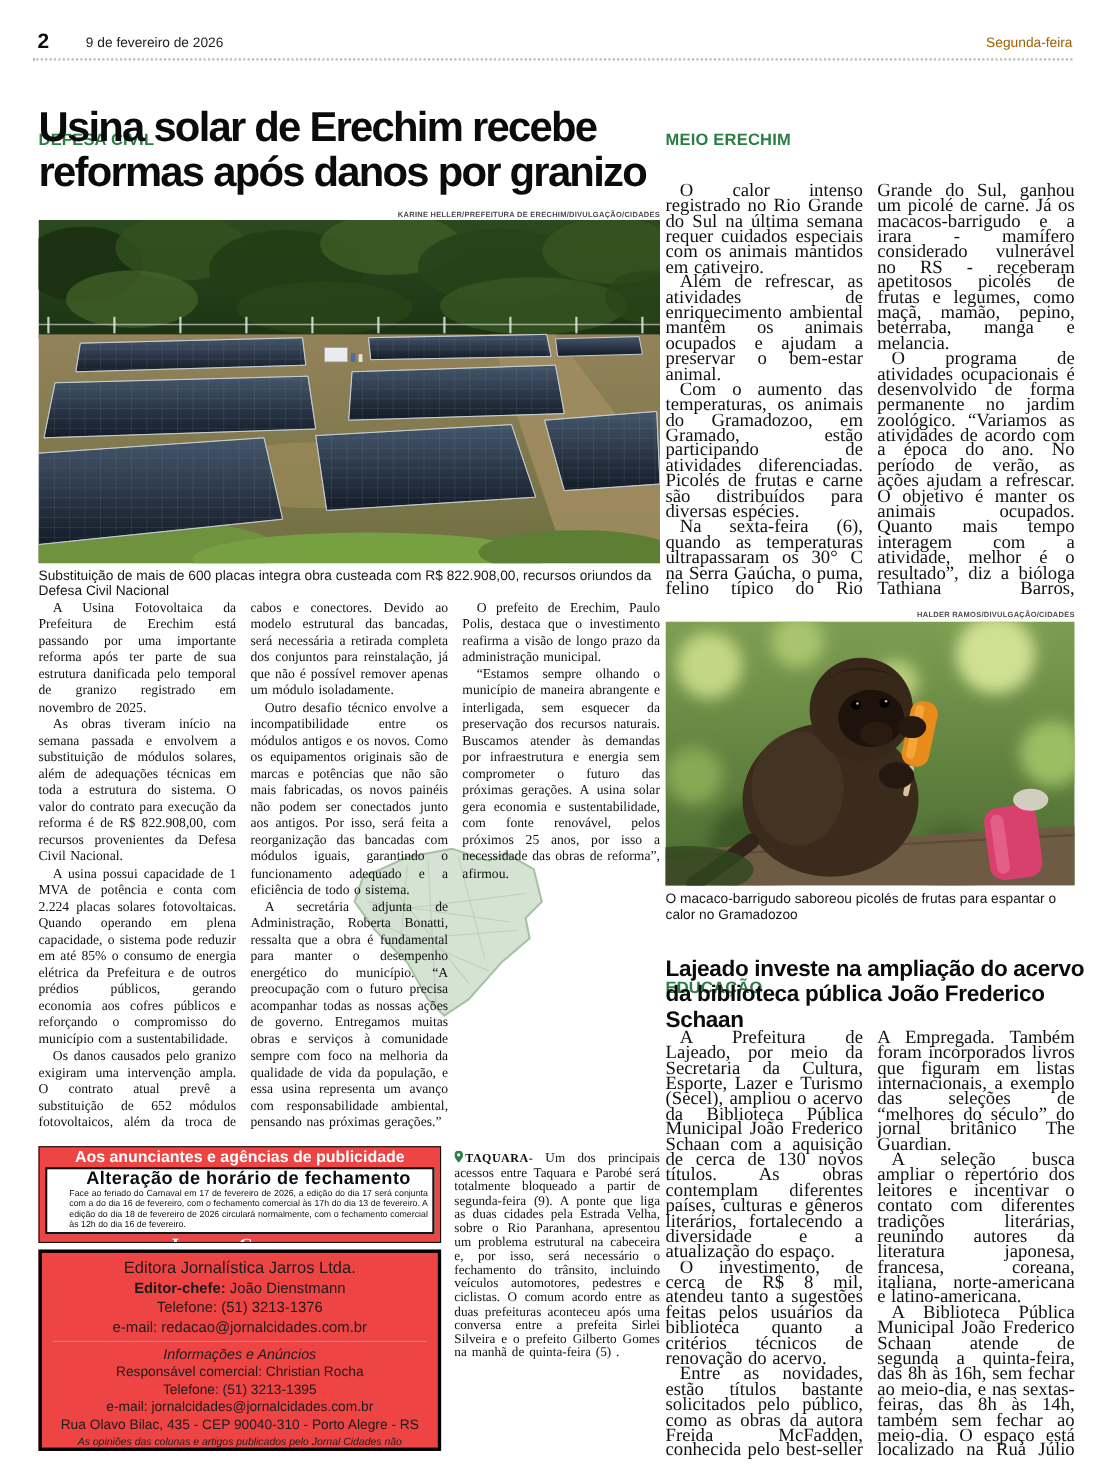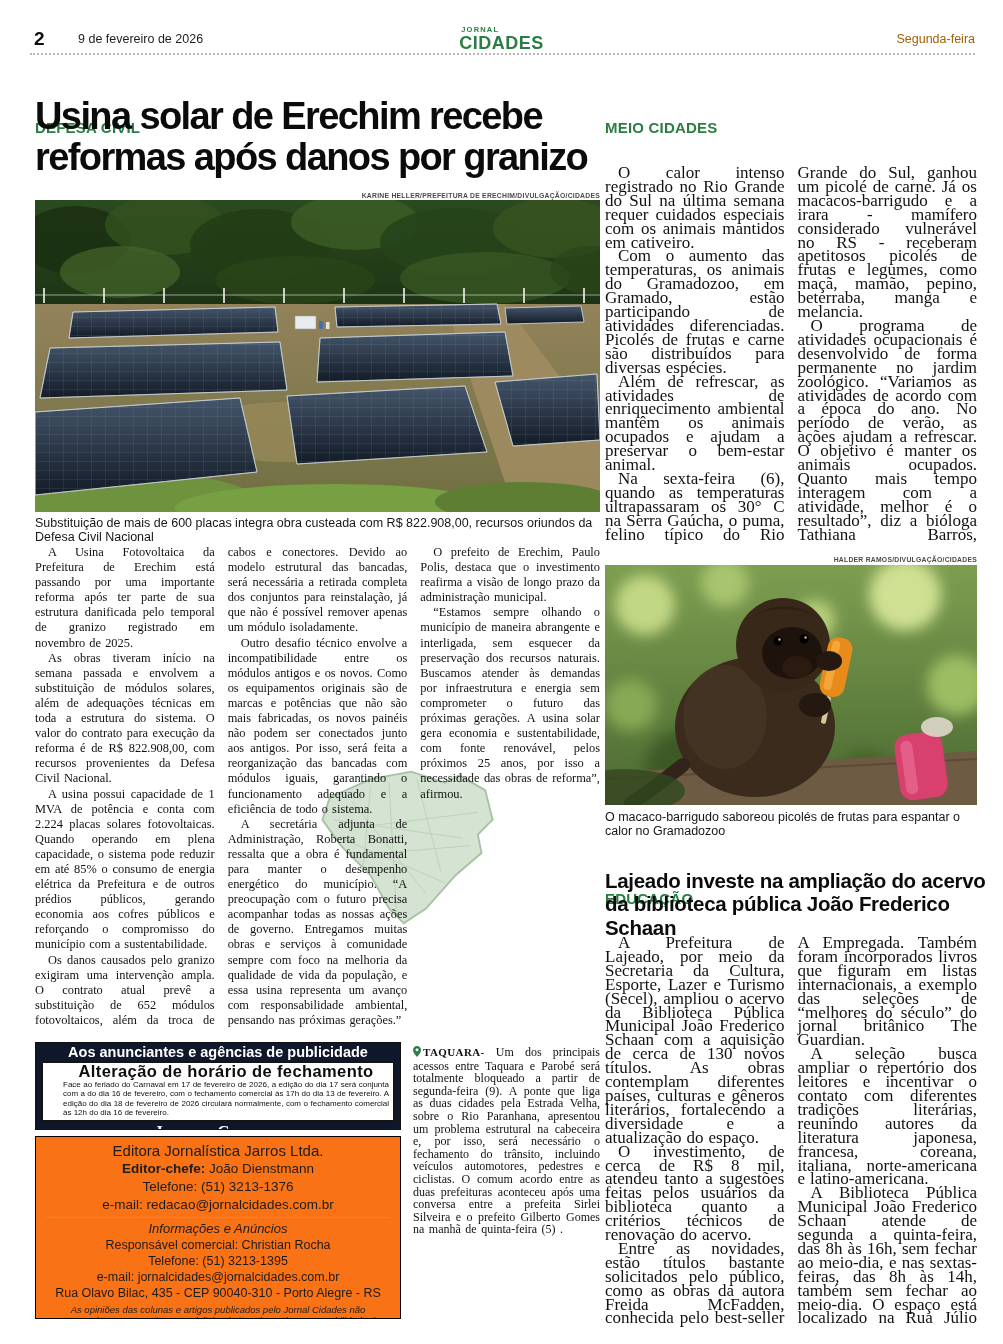--- a/index.html
+++ b/index.html
@@ -32,55 +32,49 @@
 
   
   .brief{font-size:12px;line-height:12.6px;text-align:justify;word-spacing:1.5px;overflow:hidden;hyphens:none;}
   .brief-label{font:bold 11px "Liberation Serif",serif;letter-spacing:.4px;}
   .pin{display:inline-block;vertical-align:-1px;margin-right:2px;}
 
   
   .photo{display:block;}
 
   
-  .ad-box{left:35px;top:1042px;width:366px;height:88px;background:#0f172a;border:1px solid #101010;box-sizing:border-box;overflow:hidden;}
+  .ad-box{left:35px;top:1042px;width:366px;height:88px;background:#ef4444;border:1px solid #101010;box-sizing:border-box;overflow:hidden;}
   .ad-header{font:bold 14.5px "Liberation Sans",sans-serif;color:#fff;text-align:center;margin-top:1px;}
   .ad-inner{margin:1px 5px 0 5px;background:#fff;border:2px solid #141414;padding:0 4px 2px 20px;}
   .ad-title{font:bold 16.5px "Liberation Sans",sans-serif;color:#0d0d0d;text-align:center;letter-spacing:.4px;line-height:17px;}
   .ad-body{font:8px/9.4px "Liberation Sans",sans-serif;color:#101010;text-align:justify;}
   .ad-logo{font:bold 17px "Liberation Serif",serif;font-variant:small-caps;color:#fff;text-align:center;letter-spacing:1px;line-height:17px;margin-top:1px;}
 
   
-  .contact-box{left:35px;top:1136px;width:366px;height:183px;border:1px solid #000000;box-sizing:border-box;background:#f97316;text-align:center;font-family:"Liberation Sans",sans-serif;color:#1c1c1c;overflow:hidden;padding-top:5px;}
+  .contact-box{left:35px;top:1136px;width:366px;height:183px;border:3px solid #000000;box-sizing:border-box;background:#ef4444;text-align:center;font-family:"Liberation Sans",sans-serif;color:#1c1c1c;overflow:hidden;padding-top:5px;}
   .c-l0{font-size:15px;line-height:18px;}
   .c-l1{font-size:13.5px;line-height:18px;}
   .c-l1 b{font-weight:bold;}
   .c-plain{font-size:13.5px;line-height:18px;}
   .c-div{border-top:1px solid #9a9a9a;margin:3px 10px 3px 10px;}
   .c-it{font-style:italic;font-size:13px;line-height:16px;}
   .c-sm{font-size:12.5px;line-height:16px;}
   .c-disc{font-style:italic;font-size:9.5px;line-height:11px;margin:3px 14px 0 14px;}
 
   .watermark{opacity:.78;}
 </style>
 </head>
 <body>
 
 <div class="abs" style="inset:0;">
 
   <div class="abs hdr-rule"></div>
   <div class="abs hdr-num">2</div>
   <div class="abs hdr-date">9 de fevereiro de 2026</div>
   <div class="abs hdr-day">Segunda-feira</div>
-  <div class="abs logo-wrap">
-    <span class="logo-box">
-      <span class="logo-top">JORNAL</span>
-      <span class="logo-main">CIDADES</span>
-    </span>
-  </div>
 
   <div class="abs kicker" style="left:35px;top:74px;">DEFESA CIVIL</div>
   <div class="abs headline-xl" style="left:35px;top:96px;width:565px;">Usina solar de Erechim recebe reformas após danos por granizo</div>
   <div class="abs credit" style="left:35px;top:192px;width:565px;">KARINE HELLER/PREFEITURA DE ERECHIM/DIVULGAÇÃO/CIDADES</div>
 
   <div class="abs" style="left:35px;top:200px;width:565px;height:312px;">
     <svg class="photo" width="565" height="312" viewBox="0 0 565 312">
       <defs>
         <linearGradient id="gForest" x1="0" y1="0" x2="0" y2="1">
           <stop offset="0" stop-color="#2c4a20"></stop>
@@ -207,26 +201,26 @@
     <div class="c-div"></div>
     <div class="c-it">Informações e Anúncios</div>
     <div class="c-sm">Responsável comercial: Christian Rocha</div>
     <div class="c-sm">Telefone: (51) 3213-1395</div>
     <div class="c-sm">e-mail: jornalcidades@jornalcidades.com.br</div>
     <div class="c-sm">Rua Olavo Bilac, 435 - CEP 90040-310 - Porto Alegre - RS</div>
     <div class="c-disc">As opiniões das colunas e artigos publicados pelo Jornal Cidades não correspondem, necessariamente, à linha do jornal, sendo responsabilidade dos autores.</div>
 
   </div>
 
-  <div class="abs kicker" style="left:605px;top:74px;">MEIO CIDADES</div>
+  <div class="abs kicker" style="left:605px;top:74px;">MEIO ERECHIM</div>
 
   <div class="abs article art-right" style="left:605px;top:166px;width:372px;height:384px;">
     <p>O calor intenso registrado no Rio Grande do Sul na última semana requer cuidados especiais com os animais mantidos em cativeiro.</p>
+    <p>Além de refrescar, as atividades de enriquecimento ambiental mantêm os animais ocupados e ajudam a preservar o bem-estar animal.</p>
     <p>Com o aumento das temperaturas, os animais do Gramadozoo, em Gramado, estão participando de atividades diferenciadas. Picolés de frutas e carne são distribuídos para diversas espécies.</p>
-    <p>Além de refrescar, as atividades de enriquecimento ambiental mantêm os animais ocupados e ajudam a preservar o bem-estar animal.</p>
     <p>Na sexta-feira (6), quando as temperaturas ultrapassaram os 30° C na Serra Gaúcha, o puma, felino típico do Rio Grande do Sul, ganhou um picolé de carne. Já os macacos-barrigudo e a irara - mamífero considerado vulnerável no RS - receberam apetitosos picolés de frutas e legumes, como maçã, mamão, pepino, beterraba, manga e melancia.</p>
     <p>O programa de atividades ocupacionais é desenvolvido de forma permanente no jardim zoológico. “Variamos as atividades de acordo com a época do ano. No período de verão, as ações ajudam a refrescar. O objetivo é manter os animais ocupados. Quanto mais tempo interagem com a atividade, melhor é o resultado”, diz a bióloga Tathiana Barros, responsável técnica do Gramadozoo.</p>
   </div>
 
   <div class="abs credit" style="left:605px;top:556px;width:372px;">HALDER RAMOS/DIVULGAÇÃO/CIDADES</div>
 
   <div class="abs" style="left:605px;top:565px;width:372px;height:240px;">
     <svg class="photo" width="372" height="240" viewBox="0 0 372 240">
       <defs>
         <linearGradient id="gJungle" x1="0" y1="0" x2="0" y2="1">

